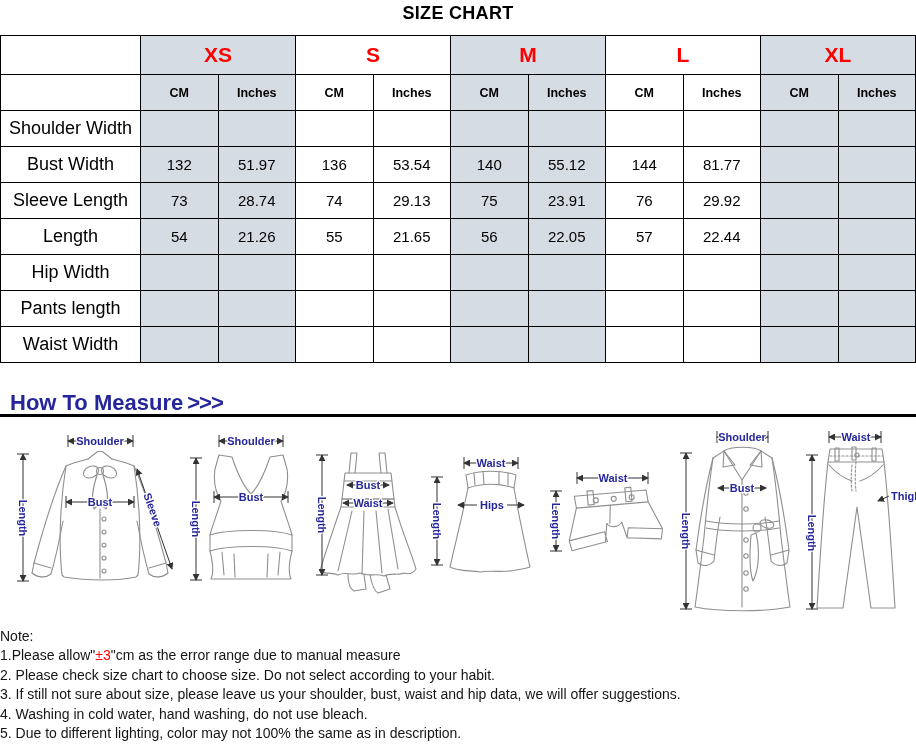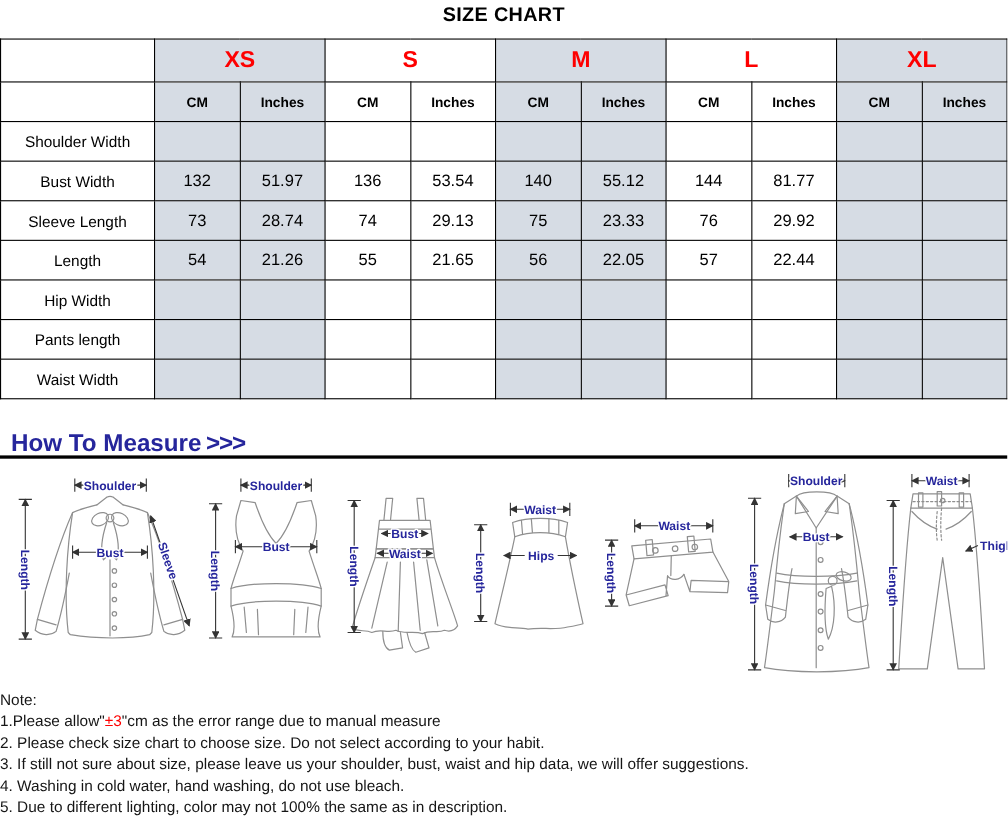--- a/index.html
+++ b/index.html
@@ -11,21 +11,21 @@
 
   table.size-table{position:absolute;top:35px;left:0;width:916px;
     border-collapse:collapse;table-layout:fixed;}
   .size-table td{border:1px solid #000;text-align:center;vertical-align:middle;
     padding:0;overflow:hidden;}
   .r-size td{height:38px;}
   .r-units td{height:35px;font-weight:bold;font-size:12.5px;}
   .r-data td{height:35px;}
   td.size{font-size:21px;font-weight:bold;color:var(--size-label-red,#fe0000);}
   td.shade{background:var(--shaded-cell,#d6dce4);}
-  td.row-label{font-size:14px;}
+  td.row-label{font-size:18px;}
   .r-data td.val{font-size:15px;}
 
   .measure-heading{position:absolute;top:390px;left:10px;font-size:22px;font-weight:bold;
     color:var(--measure-label-navy,#26269c);}
   .measure-heading .chev{letter-spacing:-1px;margin-left:4px;}
   .rule{position:absolute;top:414px;left:0;width:916px;height:3px;background:#000;}
 
   svg.figures{position:absolute;top:425px;left:0;}
   .garment path,.garment ellipse,.garment circle,.garment rect{
     fill:none;stroke:#8f8f8f;stroke-width:1.1;stroke-linejoin:round;stroke-linecap:round;}
@@ -107,21 +107,21 @@
       <td class="val shade"></td>
       <td class="val shade"></td>
     </tr>
     <tr class="r-data">
       <td class="row-label">Sleeve Length</td>
       <td class="val shade">73</td>
       <td class="val shade">28.74</td>
       <td class="val">74</td>
       <td class="val">29.13</td>
       <td class="val shade">75</td>
-      <td class="val shade">23.33</td>
+      <td class="val shade">23.91</td>
       <td class="val">76</td>
       <td class="val">29.92</td>
       <td class="val shade"></td>
       <td class="val shade"></td>
     </tr>
     <tr class="r-data">
       <td class="row-label">Length</td>
       <td class="val shade">54</td>
       <td class="val shade">21.26</td>
       <td class="val">55</td>

